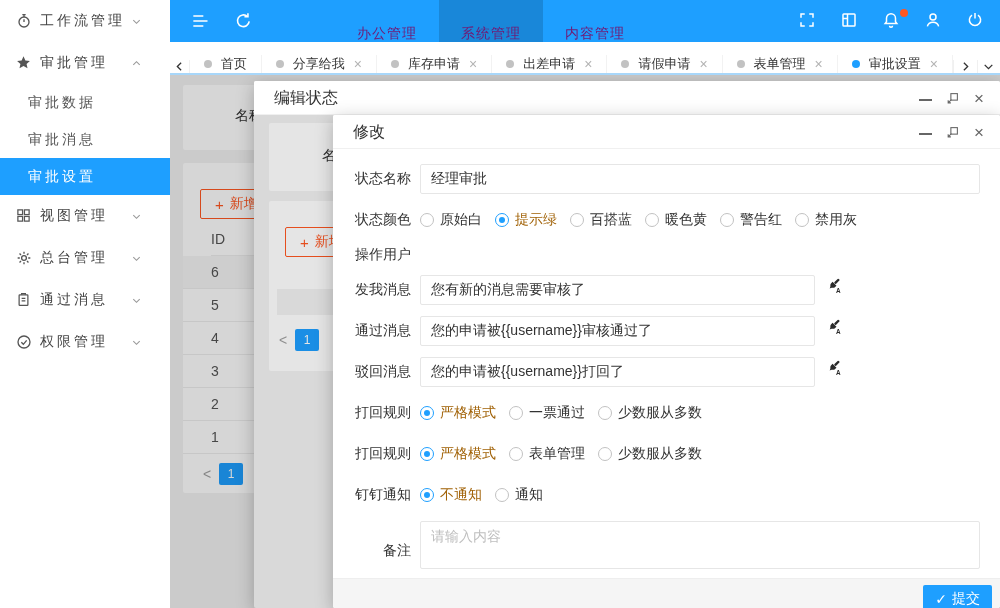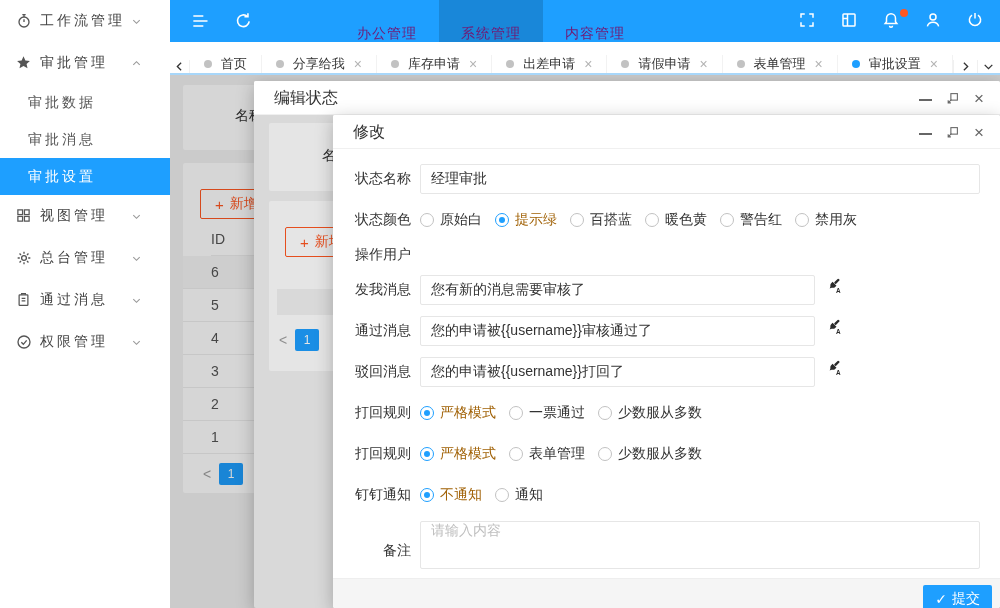--- a/index.html
+++ b/index.html
@@ -93,21 +93,21 @@
   .fselect .ph { line-height:28px; padding-left:10px; color:#bfbfbf; }
   .caret { position:absolute; right:10px; top:12px; width:0; height:0; border-left:5px solid transparent; border-right:5px solid transparent; border-top:6px solid #c2c2c2; }
   .brush { width:18px; height:18px; color:#2b2b2b; margin-left:10px; align-self:flex-start; margin-top:1px; cursor:pointer; }
   .radio-row { display:flex; align-items:center; height:30px; }
   .radio { display:flex; align-items:center; margin-right:13px; cursor:pointer; }
   .rdot { width:14px; height:14px; border:1px solid #c2c2c2; border-radius:50%; background:#fff; margin-right:6px; flex:none; position:relative; }
   .radio.checked .rdot { border-color:#1E9FFF; }
   .radio.checked .rdot::after { content:""; position:absolute; left:3px; top:3px; width:6px; height:6px; border-radius:50%; background:#1E9FFF; }
   .radio .rlabel { color:#333; font-size:14px; }
   .radio.checked .rlabel { color:#a16207; }
-  .ftextarea { width:560px; height:48px; border:1px solid #e6e6e6; border-radius:2px; padding:0 10px; font-size:14px; resize:none; outline:none; font-family:inherit; color:#333; }
+  .ftextarea { width:560px; height:48px; border:1px solid #e6e6e6; border-radius:2px; padding:6px 10px; font-size:14px; resize:none; outline:none; font-family:inherit; color:#333; }
   .m2-foot { position:absolute; left:0; bottom:0; right:0; height:30px; background:#f5f5f5; border-top:1px solid #eee; }
   .btn-submit { position:absolute; right:8px; top:6px; height:28px; background:#1E9FFF; color:#fff; border:none; border-radius:2px; padding:0 12px; font-size:14px; display:flex; align-items:center; gap:5px; cursor:pointer; font-family:inherit; }
 </style>
 </head>
 <body>
 
 <div class="app">
 
   <aside class="sidebar">
     <div class="side-item">

